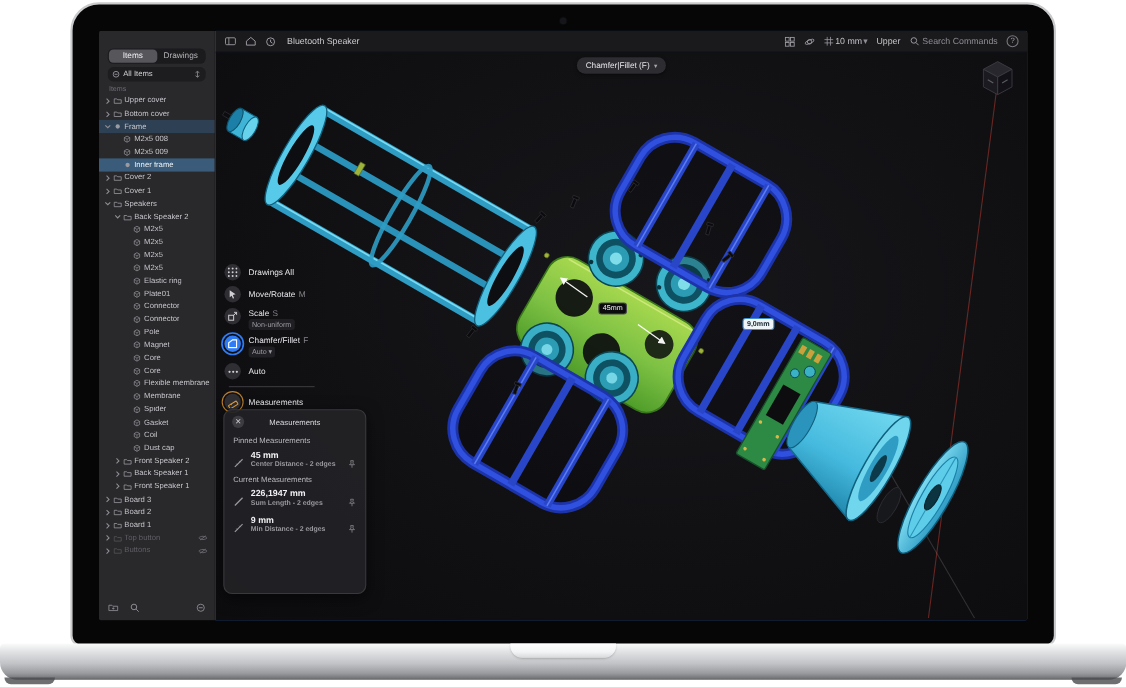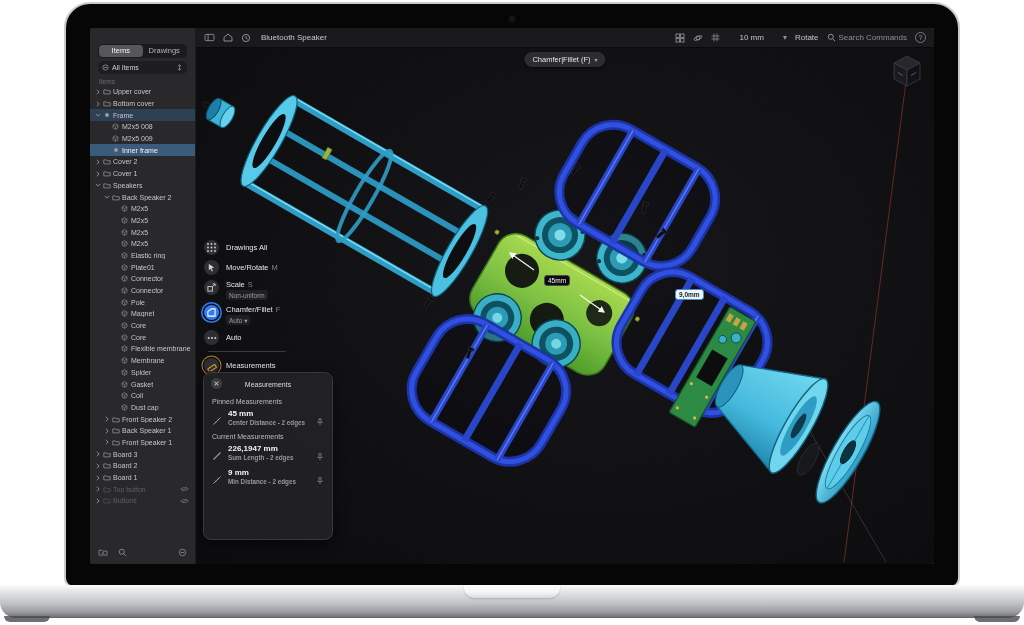--- a/index.html
+++ b/index.html
@@ -59,21 +59,21 @@
   .ibtn { display:inline-flex; align-items:center; justify-content:center; cursor:pointer; }
 
   
   .canvas { flex:1; display:flex; flex-direction:column; background:#3b82f6; position:relative; }
   .canvas-toolbar { height:20px; background:#1a1a1d; border-bottom:1px solid #0a0a0c;
                     display:flex; align-items:center; gap:8px; padding:0 8px; color:#9b9ba1; }
   .canvas-toolbar .title { font-size:8px; color:#cacace; margin-left:2px; }
   .canvas-toolbar .grow { flex:1; }
   .tb-txt { font-size:8px; color:#c4c4c9; cursor:pointer; }
   .tb-dim { font-size:8px; color:#8e8e94; }
-  .units { display:flex; align-items:center; gap:19px; cursor:pointer;justify-content:space-between; }
+  .units { display:flex; align-items:center; gap:1px; cursor:pointer;justify-content:space-between; }
   .searchcmd { display:flex; align-items:center; gap:3px; cursor:pointer; }
   .helpbtn { width:11px; height:11px; border:1px solid #77777d; border-radius:50%;
              font-size:7px; display:flex; align-items:center; justify-content:center;
              color:#9b9ba1; cursor:pointer; }
 
   .viewport { position:relative; flex:1; overflow:hidden;
               background:radial-gradient(ellipse at 55% 42%, #17171b 0%, #111114 52%, #0c0c0f 100%);padding-left:20px; }
   .viewport > svg.scene { position:absolute; inset:0; }
 
   .mode-chip { position:absolute; top:4px; left:50%; transform:translateX(-50%);
@@ -632,21 +632,21 @@
           </span>
           <span class="units">
             <span class="ibtn">
               <svg width="9" height="9" viewBox="0 0 9 9">
                   <path d="M0.5 3 h8 M0.5 6 h8 M3 0.5 v8 M6 0.5 v8" stroke="currentColor" stroke-width="0.7"></path>
                 </svg>
             </span>
             <span class="tb-txt">10 mm</span>
             <span class="tb-dim">▾</span>
           </span>
-          <span class="tb-txt">Rotate</span>
+          <span class="tb-txt">Upper</span>
           <span class="searchcmd">
             <span class="ibtn">
               <svg width="9" height="9" viewBox="0 0 10 10">
                   <circle cx="4.2" cy="4.2" r="2.8" fill="none" stroke="currentColor" stroke-width="1"></circle>
                   <line x1="6.4" y1="6.4" x2="9" y2="9" stroke="currentColor" stroke-width="1"></line>
                 </svg>
             </span>
             <span class="tb-dim">Search Commands</span>
           </span>
           <span class="helpbtn">?</span>

